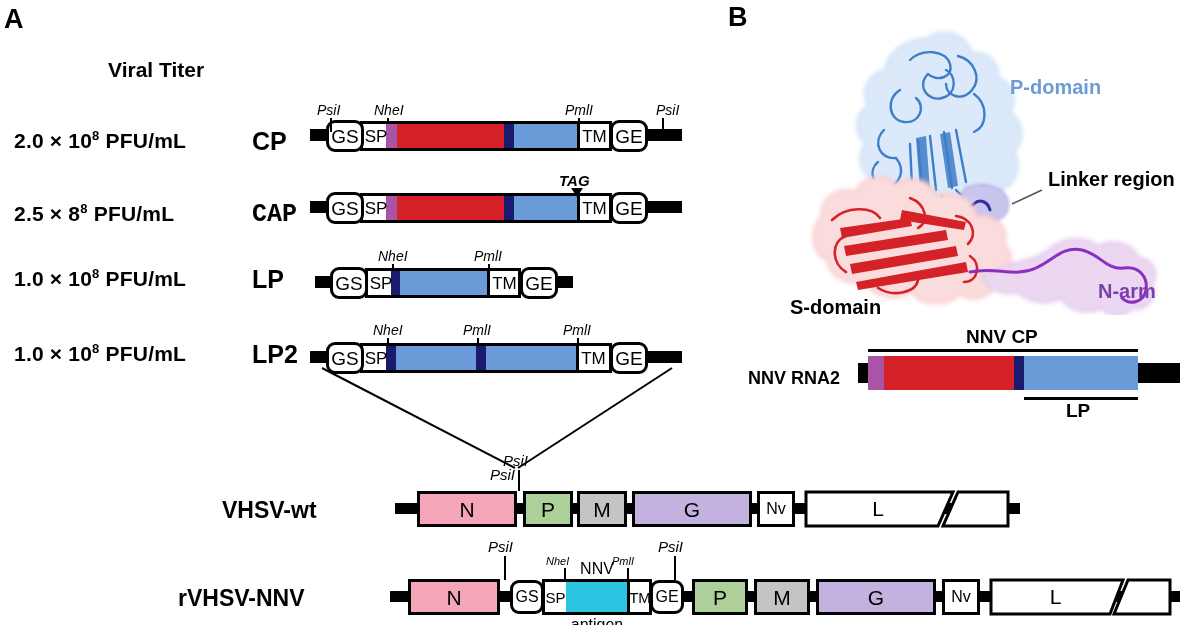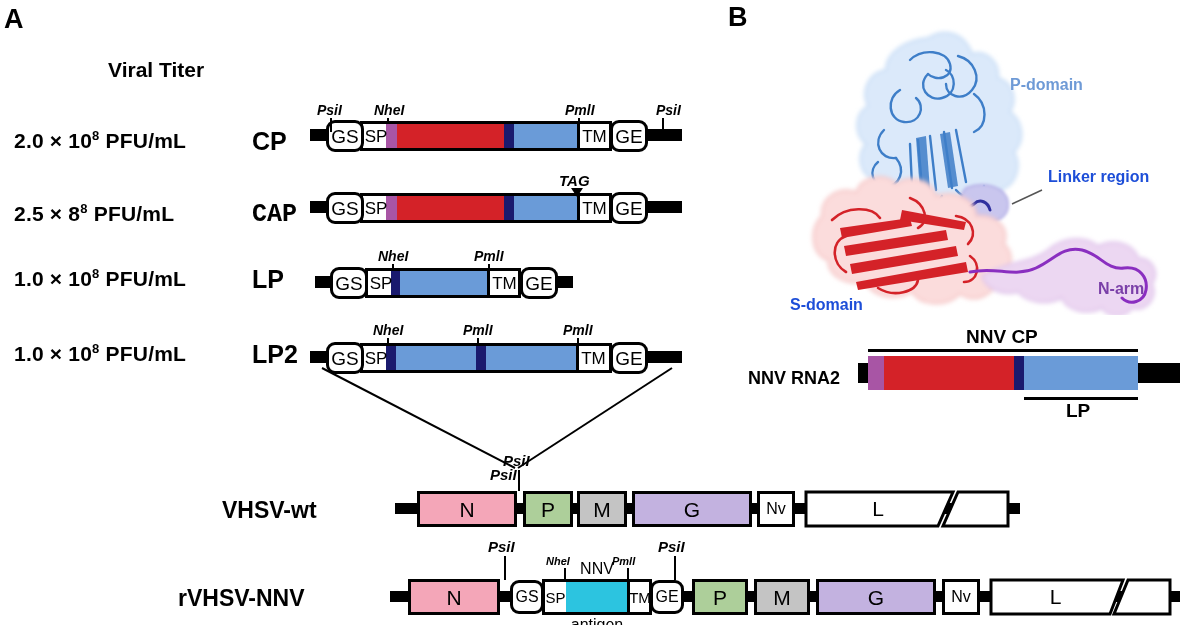--- a/index.html
+++ b/index.html
@@ -16,30 +16,30 @@
   
   .track{position:absolute;background:#000;}
   .box{position:absolute;box-sizing:border-box;border:3px solid #000;background:#fff;
        display:flex;align-items:center;justify-content:center;
        font-size:19px;line-height:1;color:#000;}
   .round{border-radius:9px;}
   .seg{position:absolute;}
   .outline{position:absolute;box-sizing:border-box;border:3px solid #000;background:transparent;}
 
   
-  .rsite{position:absolute;font-style:italic;font-weight:bold;font-size:14px;white-space:nowrap;}
+  .rsite{position:absolute;font-style:italic;font-weight:normal;font-size:14px;white-space:nowrap;}
   .rsite.sm{font-size:11px;}
   .tick{position:absolute;width:2px;background:#000;}
 
   .tagmark{position:absolute;font-style:italic;font-weight:bold;font-size:15px;white-space:nowrap;}
   .tri{position:absolute;width:0;height:0;border-left:6px solid transparent;
        border-right:6px solid transparent;border-top:9px solid #000;}
 
   
-  .blab{position:absolute;font-weight:bold;font-size:16px;white-space:nowrap;}
+  .blab{position:absolute;font-weight:bold;font-size:20px;white-space:nowrap;}
   .rna-label{position:absolute;font-weight:bold;font-size:18px;white-space:nowrap;}
   .brack{position:absolute;height:3px;background:#000;}
   .blabel2{position:absolute;font-weight:bold;font-size:19px;white-space:nowrap;}
 
   svg{display:block;}
 </style>
 </head>
 <body>
 
 <div class="abs panel-letter" style="left:4px;top:6px;">A</div>
@@ -288,23 +288,23 @@
            C326 296 306 290 302 278 C286 286 266 282 258 272
            C244 276 226 270 222 256 Z"></path>
   <path d="M210 252 C236 246 254 258 276 248 C294 240 302 226 322 230
            C340 234 346 250 364 248 C380 246 388 258 386 270
            C384 282 370 286 362 278" stroke="#8a2fc0" stroke-width="3" fill="none" stroke-linecap="round"></path>
 
   <path d="M252 184 L 282 170" stroke="#555" stroke-width="1.6" fill="none"></path>
 </svg>
 
 <div class="abs blab" style="left:1010px;top:76px;color:#6e9ad6;">P-domain</div>
-<div class="abs blab" style="left:1048px;top:168px;color:#1d4ed8;">Linker region</div>
+<div class="abs blab" style="left:1048px;top:168px;color:#000000;">Linker region</div>
 <div class="abs blab" style="left:1098px;top:280px;color:#7a3fa8;">N-arm</div>
-<div class="abs blab" style="left:790px;top:296px;color:#1d4ed8;text-align:right;">S-domain</div>
+<div class="abs blab" style="left:790px;top:296px;color:#000000;text-align:right;">S-domain</div>
 
 <div class="abs rna-label" style="left:748px;top:368px;">NNV RNA2</div>
 
 <div class="abs" style="left:858px;top:330px;width:330px;height:90px;">
 
   <div class="track" style="left:0px;top:33px;width:322px;height:20px;"></div>
 
   <div class="seg" style="left:10px;top:26px;width:16px;height:34px;background:#a855a5;"></div>
   <div class="seg" style="left:26px;top:26px;width:130px;height:34px;background:#d42228;"></div>
   <div class="seg" style="left:156px;top:26px;width:10px;height:34px;background:#1a1a6e;"></div>

